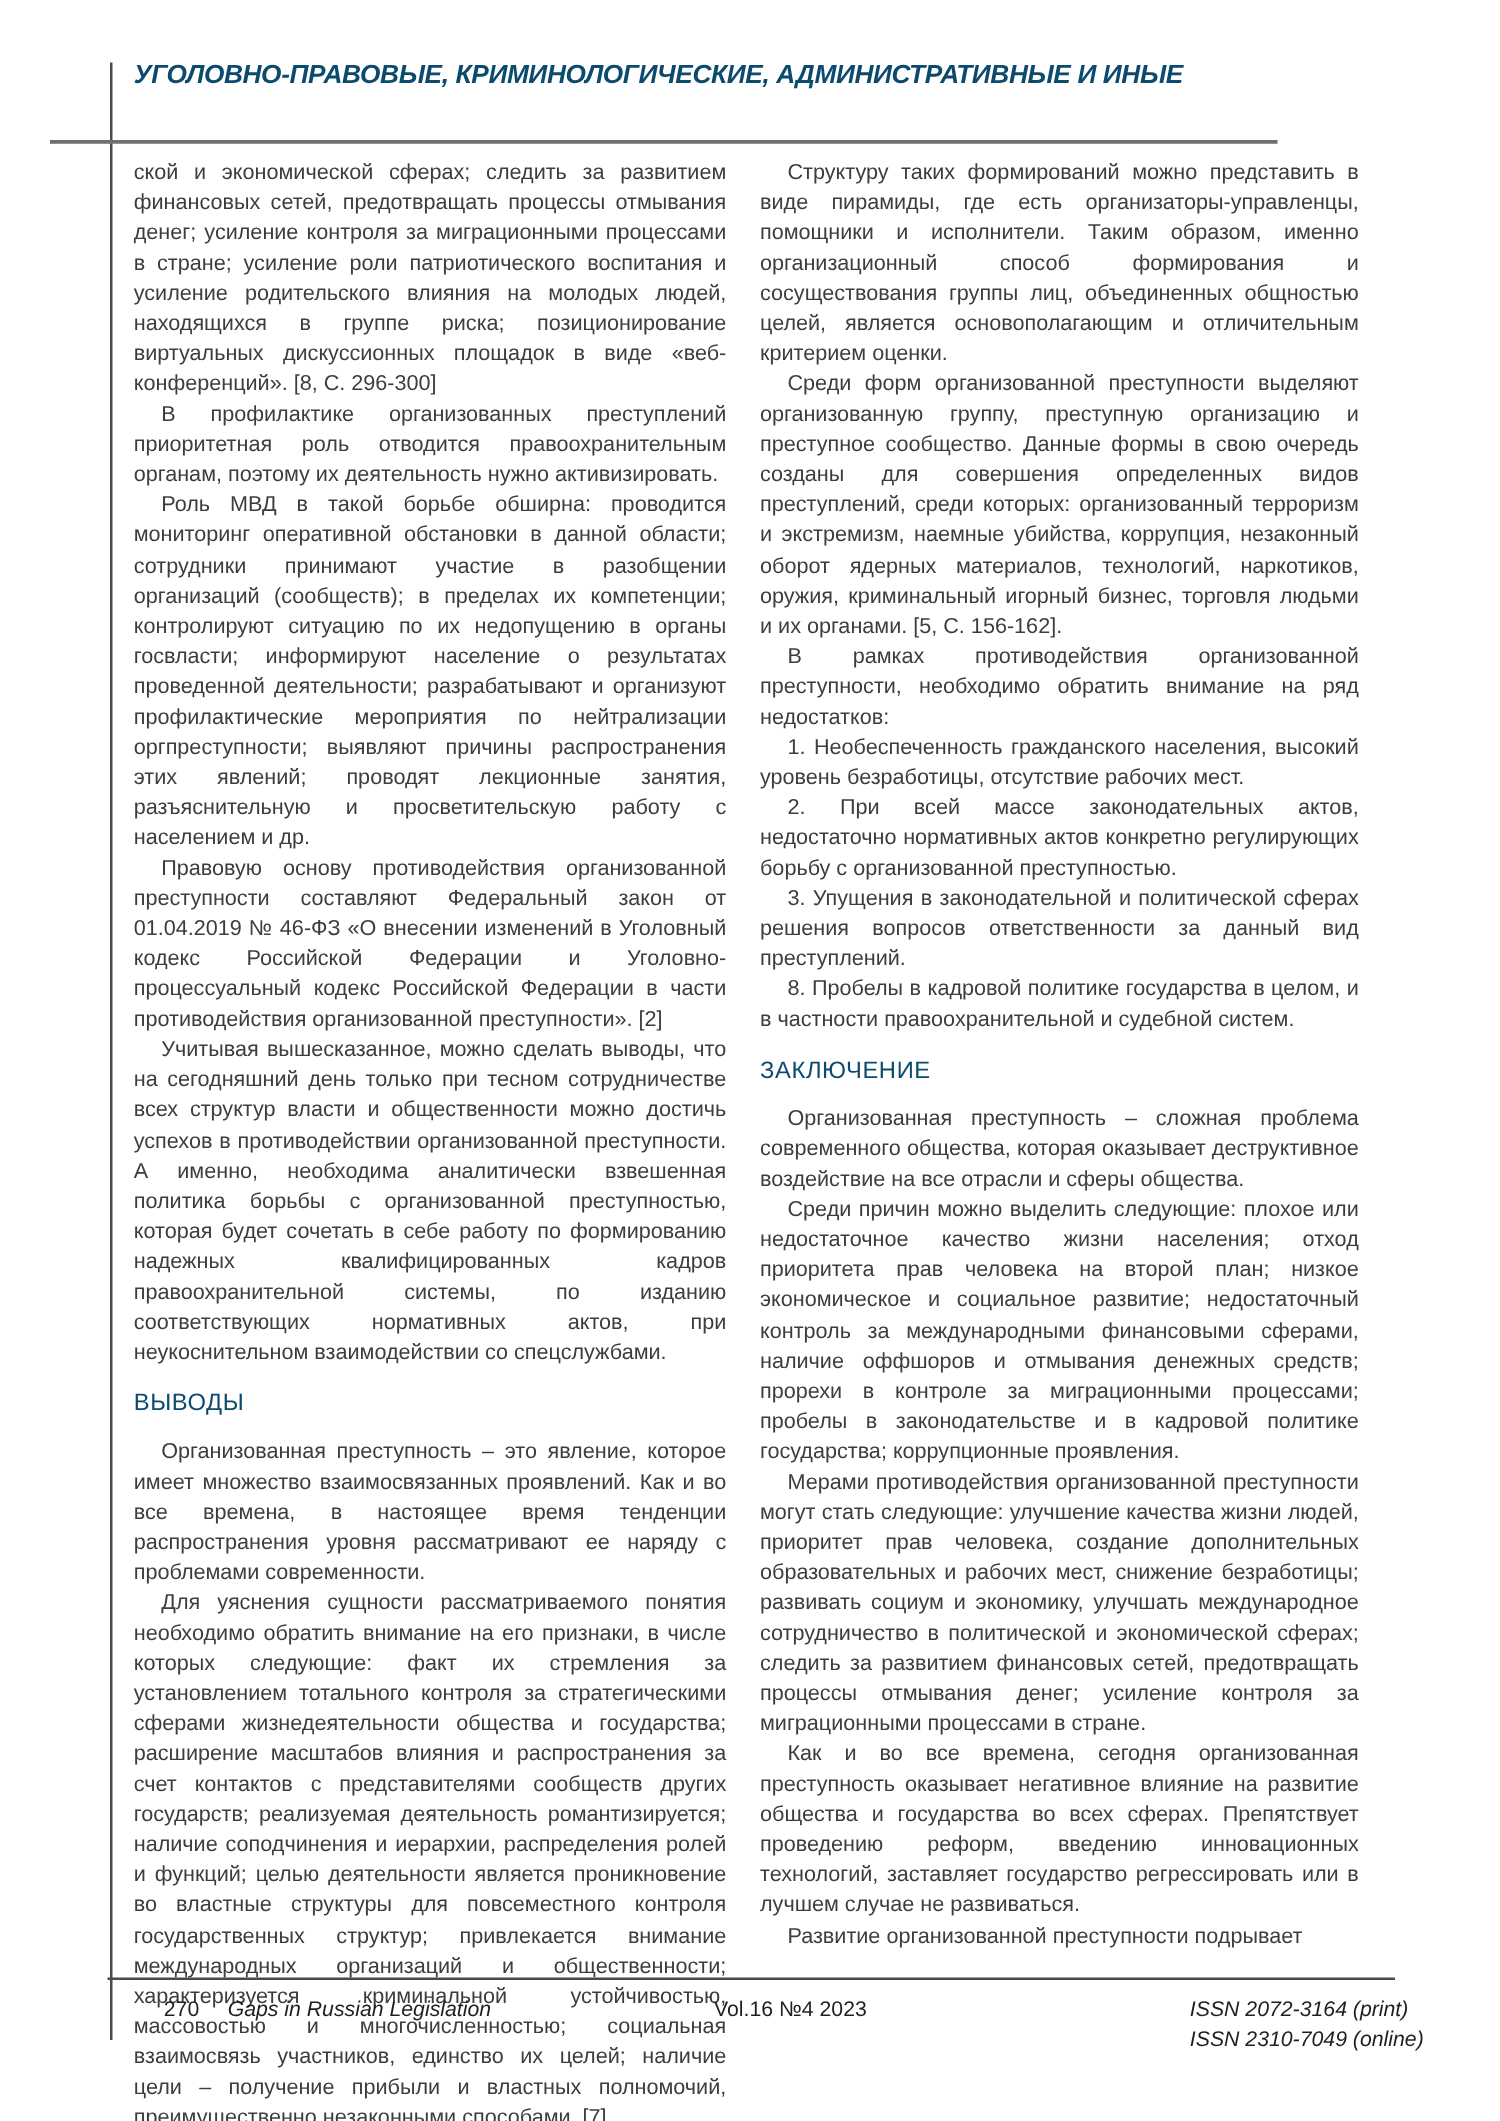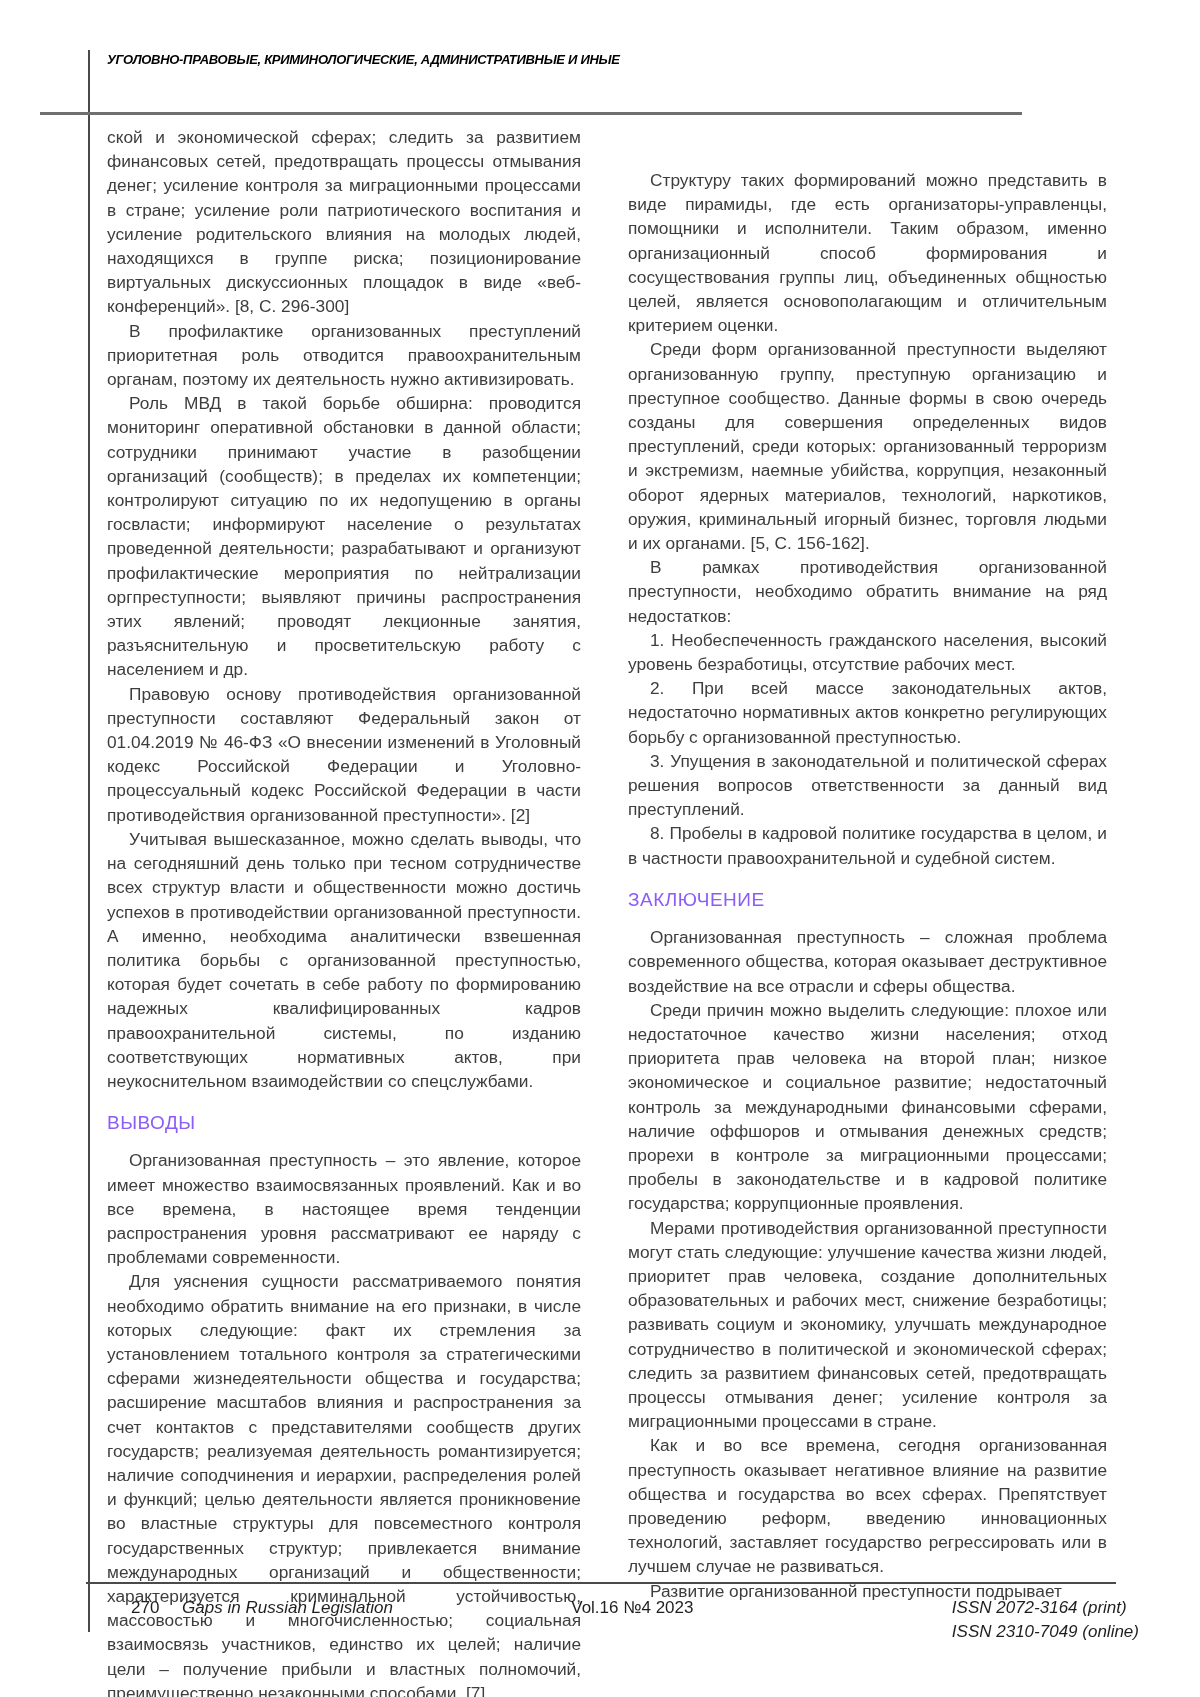--- a/index.html
+++ b/index.html
@@ -21,37 +21,37 @@
     background:#6f6f6f;
   }
   .footer-rule{
     position:absolute;left:86px;top:1582px;width:1030px;height:2px;
     background:#4a4a4a;
   }
   
   .running-head{
     position:absolute;left:107px;top:46px;width:980px;
     font-weight:bold;font-style:italic;
-    font-size:13px;line-height:27px;letter-spacing:-0.3px;
-    color:#000000;text-transform:uppercase;
+    font-size:21px;line-height:27px;letter-spacing:-0.3px;
+    color:#0c4a6e;text-transform:uppercase;
   }
   
   .col{
     position:absolute;top:125px;width:474px;
     font-size:17.3px;line-height:24.2px;
     text-align:justify;color:#3d3d3d;
   }
   .col-left{left:107px;}
-  .col-right{left:628px;width:479px;margin-top:43px;}
+  .col-right{left:608px;width:479px;}
   .col p{margin:0;padding:0;text-indent:22px;}
   .col p.no-indent{text-indent:0;}
   .col h2{
     margin:18px 0 13px 0;padding:0;
     font-size:19px;font-weight:normal;letter-spacing:0.5px;
-    color:#8b5cf6;text-align:left;
+    color:#0c4a6e;text-align:left;
   }
   
   .footer{
     position:absolute;left:107px;top:1596px;width:1008px;
     display:flex;justify-content:space-between;align-items:flex-start;
     font-size:17px;line-height:24px;color:#1f1f1f;margin-left:24px;
   }
   .footer .pageno{font-style:normal;margin-right:18px;}
   .footer .journal{font-style:italic;}
   .footer .vol{position:relative;left:-40px;}

